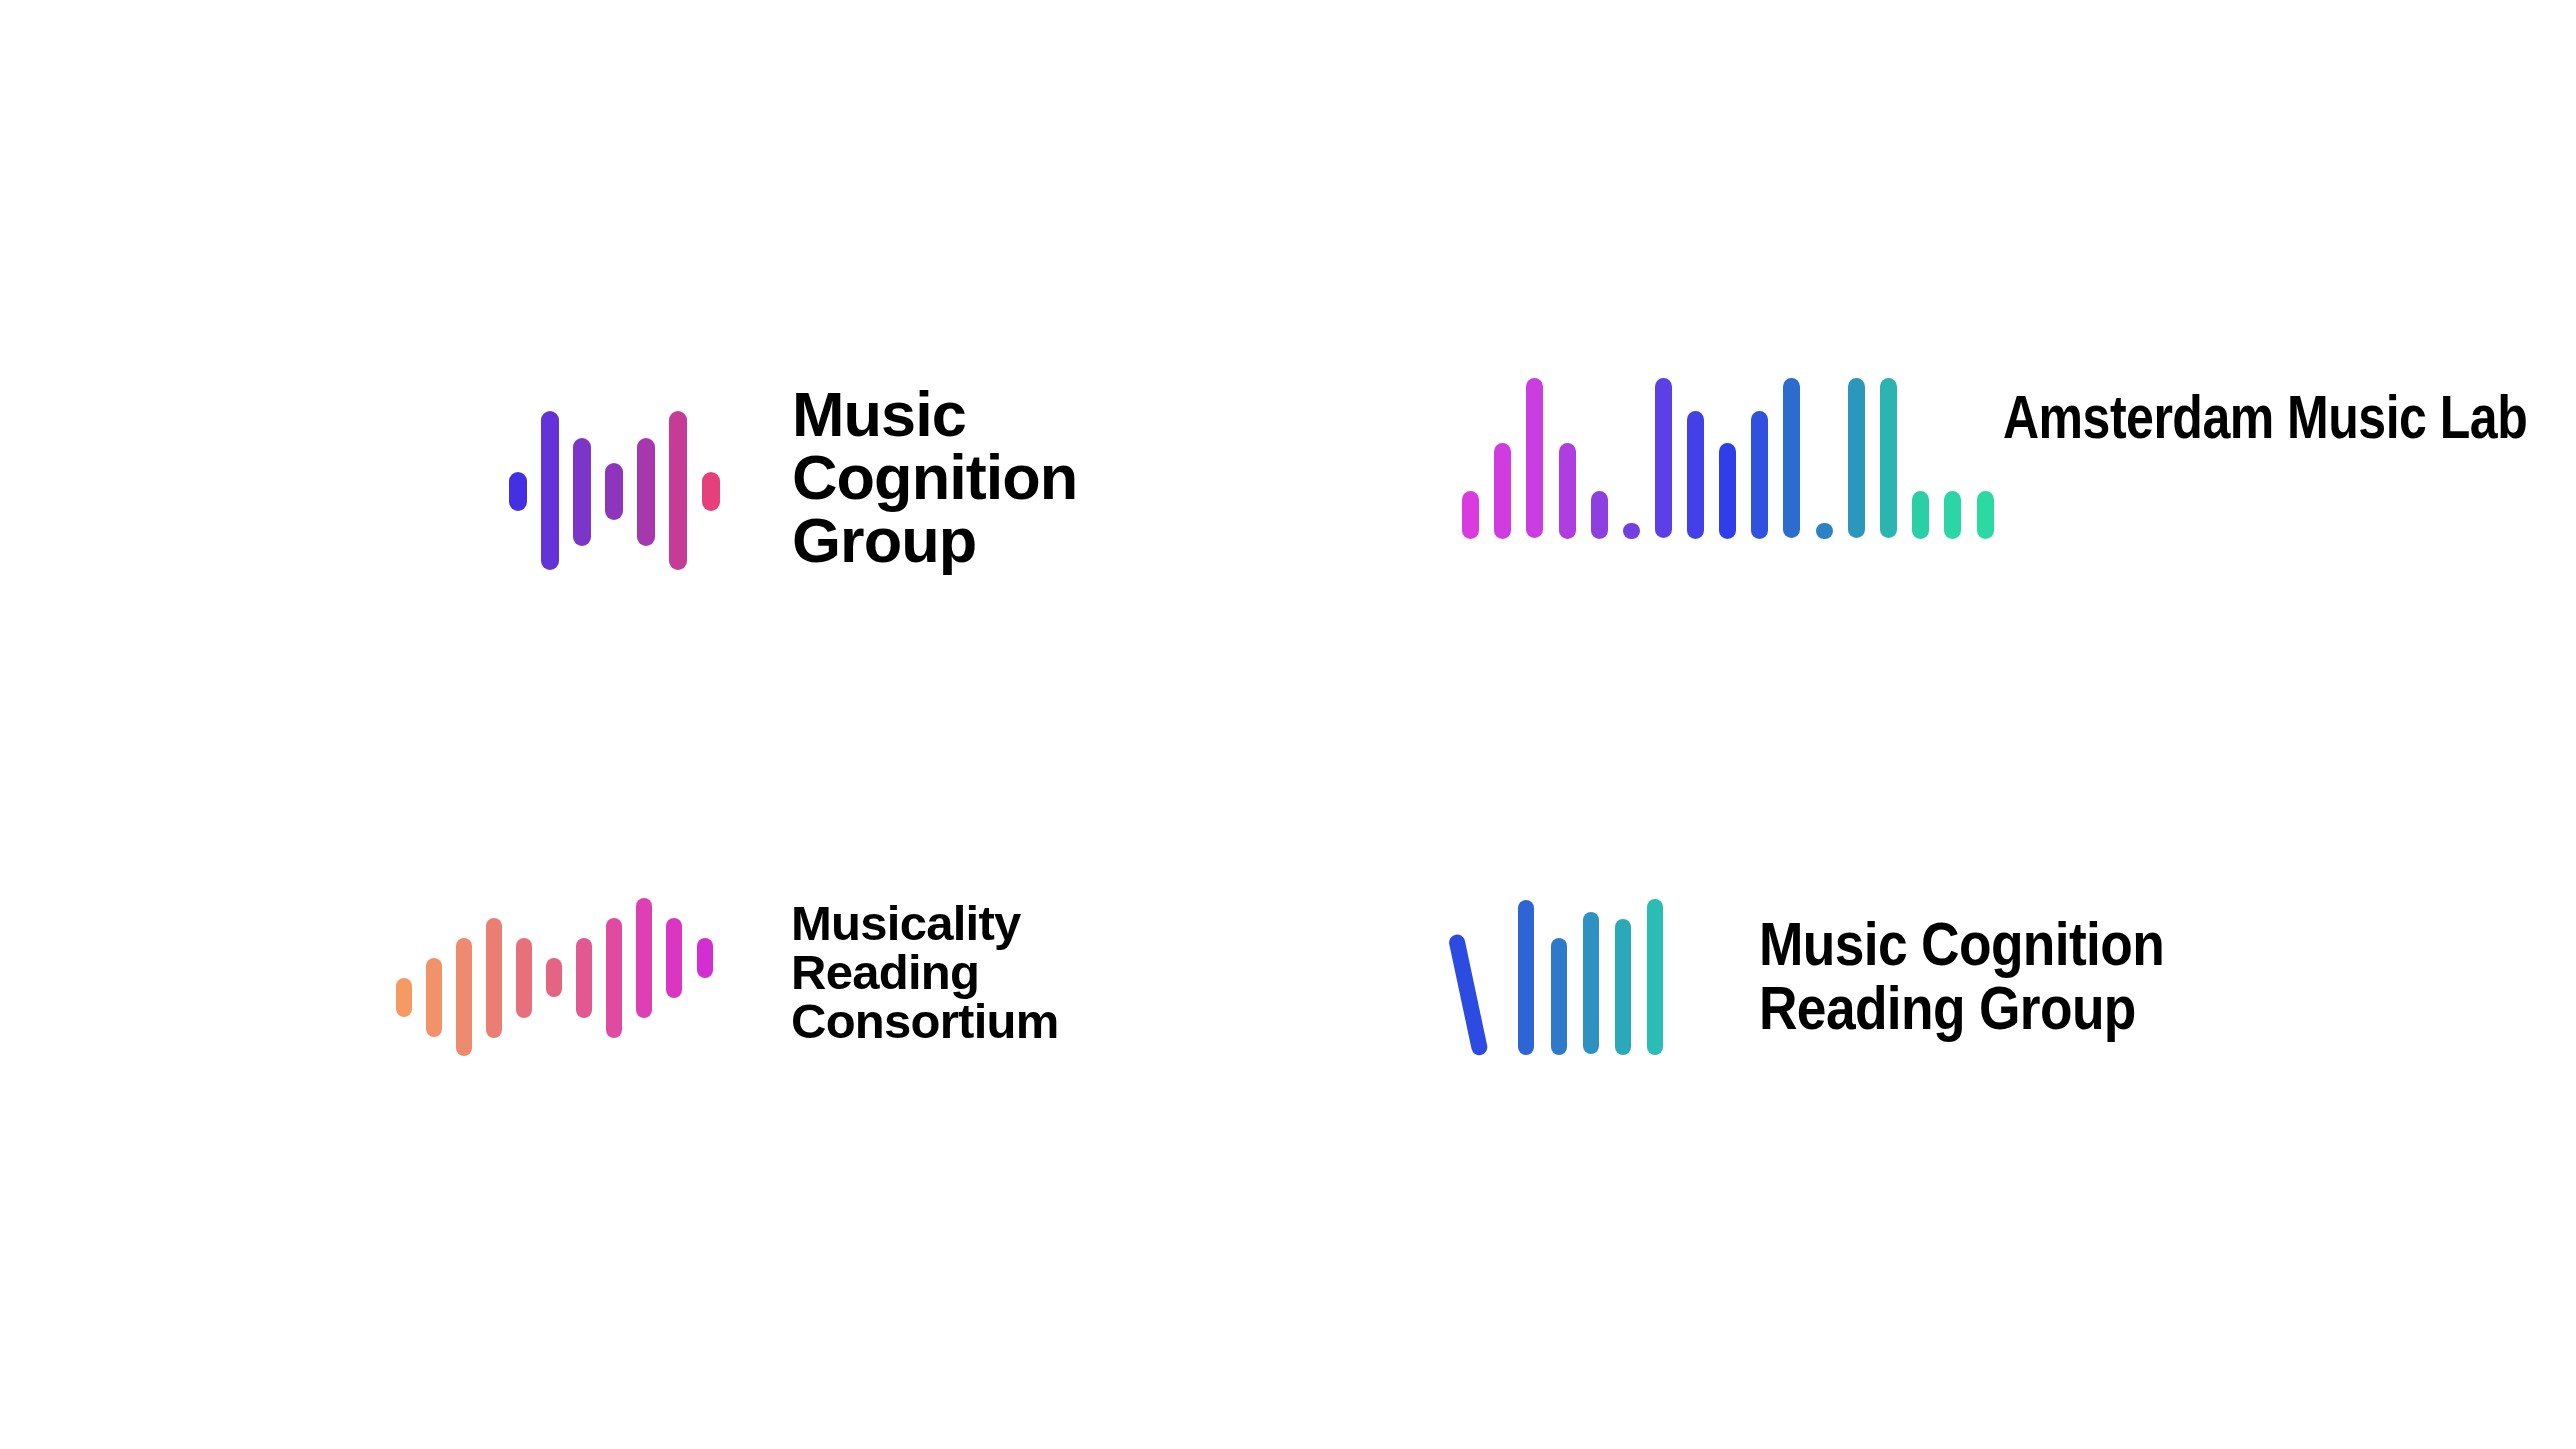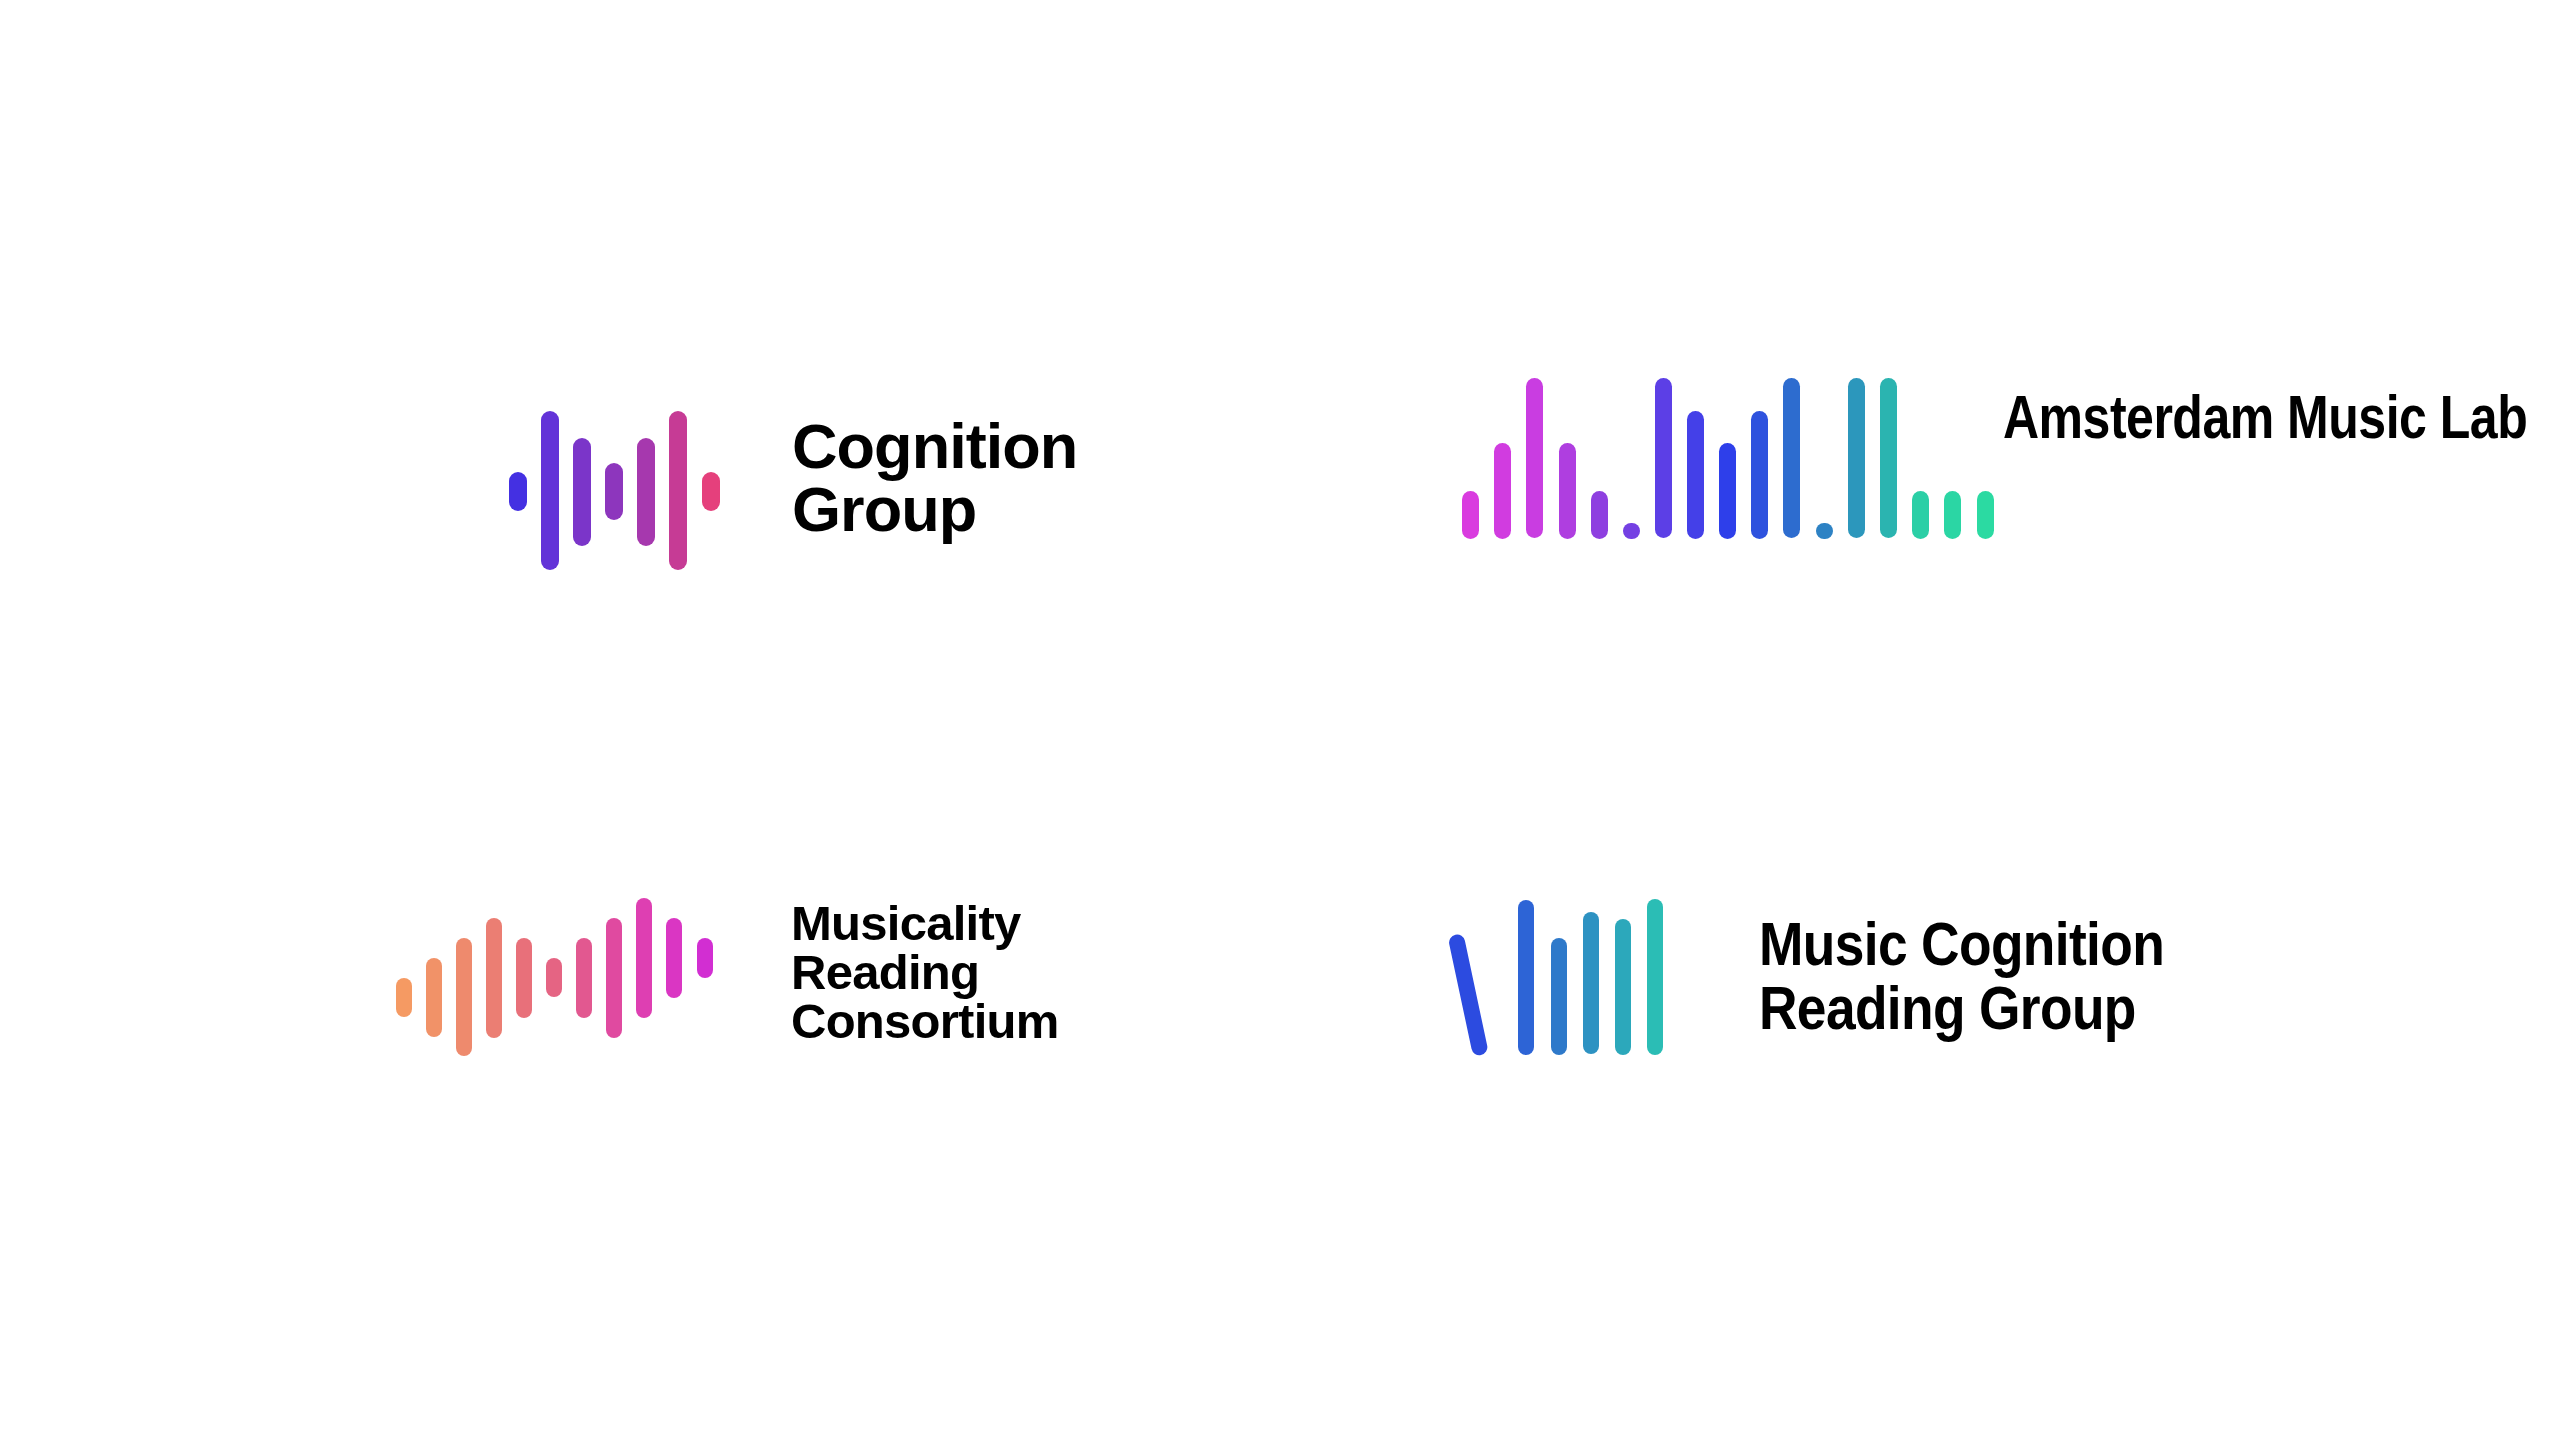--- a/index.html
+++ b/index.html
@@ -80,20 +80,21 @@
     <div class="wave">
         <span class="bar" style="left: 0px; top: 86px; width: 18px; height: 39px; background: rgb(68, 48, 226);"></span>
         <span class="bar" style="left: 32px; top: 24.5px; width: 18px; height: 159px; background: rgb(99, 51, 216);"></span>
         <span class="bar" style="left: 64px; top: 52px; width: 18px; height: 108px; background: rgb(123, 53, 201);"></span>
         <span class="bar" style="left: 96px; top: 77px; width: 18px; height: 57px; background: rgb(141, 54, 189);"></span>
         <span class="bar" style="left: 128px; top: 52px; width: 18px; height: 108px; background: rgb(166, 56, 174);"></span>
         <span class="bar" style="left: 160px; top: 24.5px; width: 18px; height: 159px; background: rgb(198, 59, 149);"></span>
         <span class="bar" style="left: 193px; top: 86px; width: 18px; height: 39px; background: rgb(229, 64, 124);"></span>
       </div>
     <div class="wordmark">
+      <span class="line">Music</span>
       <span class="line">Cognition</span>
       <span class="line">Group</span>
     </div>
   </div>
 
   <div class="lockup" id="logo-aml">
     <div class="wave">
         <span class="bar" style="left: 0px; top: 121px; width: 16.7px; height: 48px; background: rgb(217, 59, 223);"></span>
         <span class="bar" style="left: 32px; top: 73px; width: 16.7px; height: 96px; background: rgb(209, 60, 224);"></span>
         <span class="bar" style="left: 64px; top: 8.4px; width: 16.7px; height: 160px; background: rgb(201, 61, 225);"></span>

